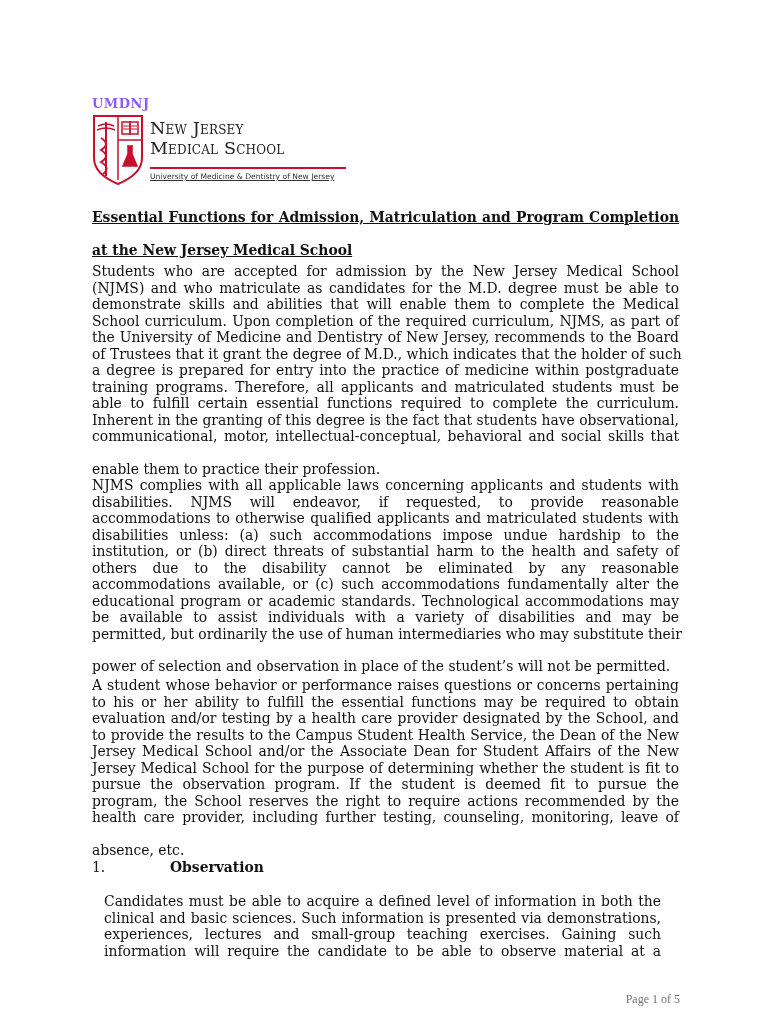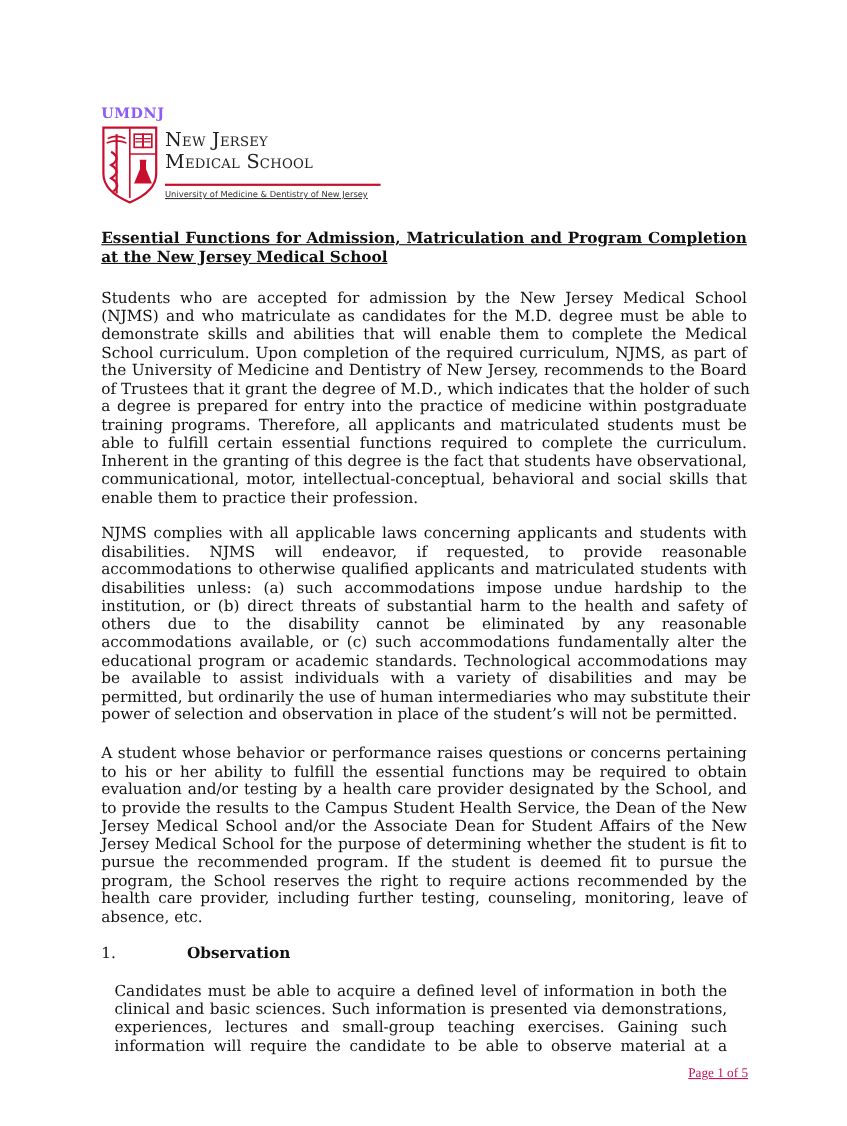--- a/index.html
+++ b/index.html
@@ -6,26 +6,26 @@
   body { width:770px; height:1024px; position:relative; overflow:hidden; font-family:"DejaVu Serif", serif; color:#111; }
   .logo { position:absolute; left:92px; top:96px; width:260px; height:92px; }
   .umdnj { position:absolute; left:0; top:0; font-family:"DejaVu Serif", serif; font-weight:bold; font-size:13px; color:#8b5cf6; letter-spacing:0.5px; }
   .shield { position:absolute; left:0; top:18px; }
   .school-name { position:absolute; left:58px; top:22px; font-family:"DejaVu Serif", serif; font-size:17.5px; line-height:20px; color:#222; font-variant:small-caps; letter-spacing:0.2px; }
   .logo-rule { position:absolute; left:58px; top:71px; width:196px; height:1.5px; background:#c8102e; }
   .univ-name { position:absolute; left:58px; top:76px; font-family:"DejaVu Sans", sans-serif; font-size:7.6px; color:#333; white-space:nowrap;text-decoration:underline; }
 
   .doc { position:absolute; left:92px; width:587px; font-size:13.9px; }
   .line { display:block; height:16.5px; line-height:16.5px; text-align:justify; text-align-last:justify; white-space:nowrap; overflow:visible; }
-  .line.last { text-align-last:left; }
+  .line.last { text-align-last:left;margin-top:16px; }
   .title { font-weight:bold; }
   .item-num { position:absolute; left:92px; font-size:13.9px; line-height:16.5px; }
   .item-title { position:absolute; left:122px; font-size:13.9px; line-height:16.5px; font-weight:bold;margin-left:48px; }
   .indent { left:104px; width:557px; }
-  .footer { position:absolute; left:600px; width:80px; top:968px; text-align:right; font-family:"Liberation Serif", serif; font-size:12px; color:#be185d;text-decoration:underline; }
+  .footer { position:absolute; left:600px; width:80px; top:992px; text-align:right; font-family:"Liberation Serif", serif; font-size:12px; color:#737373; }
 </style>
 </head>
 <body>
 
 <div class="logo">
   <div class="umdnj">UMDNJ</div>
   <svg class="shield" width="52" height="72" viewBox="0 0 52 72">
     <path d="M2 2 H50 V44 Q50 60 26 70 Q2 60 2 44 Z" fill="none" stroke="#c8102e" stroke-width="2"></path>
     <line x1="26" y1="2" x2="26" y2="66" stroke="#c8102e" stroke-width="1.5"></line>
     <line x1="26" y1="26" x2="50" y2="26" stroke="#c8102e" stroke-width="1.5"></line>
@@ -85,21 +85,21 @@
   <span class="line last">power of selection and observation in place of the student’s will not be permitted.</span>
 </div>
 
 <div class="doc" style="top:677px;">
   <span class="line">A student whose behavior or performance raises questions or concerns pertaining</span>
   <span class="line">to his or her ability to fulfill the essential functions may be required to obtain</span>
   <span class="line">evaluation and/or testing by a health care provider designated by the School, and</span>
   <span class="line">to provide the results to the Campus Student Health Service, the Dean of the New</span>
   <span class="line">Jersey Medical School and/or the Associate Dean for Student Affairs of the New</span>
   <span class="line">Jersey Medical School for the purpose of determining whether the student is fit to</span>
-  <span class="line">pursue the recommended program. If the student is deemed fit to pursue the</span>
+  <span class="line">pursue the observation program. If the student is deemed fit to pursue the</span>
   <span class="line">program, the School reserves the right to require actions recommended by the</span>
   <span class="line">health care provider, including further testing, counseling, monitoring, leave of</span>
   <span class="line last">absence, etc.</span>
 </div>
 
 <div class="item-num" style="top:859px;">1.</div>
 <div class="item-title" style="top:859px;">Observation</div>
 <div class="doc indent" style="top:893px;">
   <span class="line">Candidates must be able to acquire a defined level of information in both the</span>
   <span class="line">clinical and basic sciences.  Such information is presented via demonstrations,</span>

